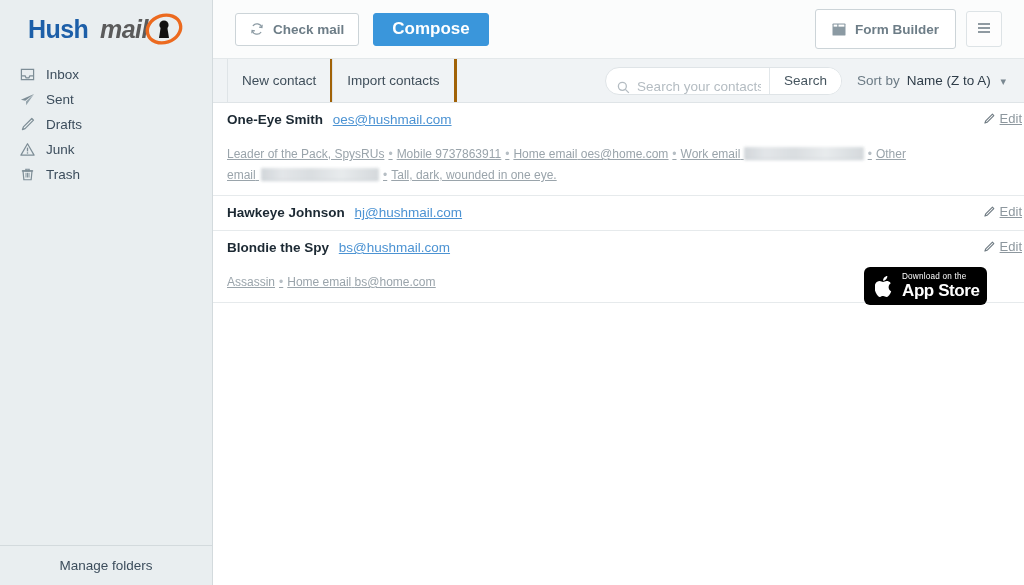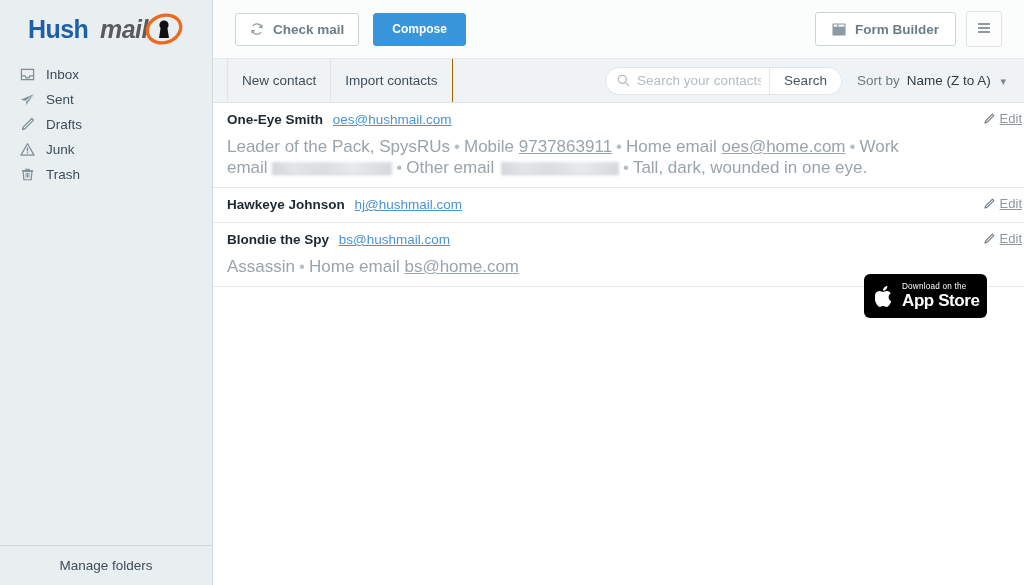--- a/index.html
+++ b/index.html
@@ -73,21 +73,21 @@
     display: inline-flex; align-items: center; justify-content: center;
   }
   .btn-outline {
     background: #ffffff; border: 1px solid #ccd4d8;
     color: #6d7d87; font-size: 13.5px; font-weight: bold;
     height: 33px; padding: 0 14px;
   }
   .btn-outline .gl { margin-right: 9px; display: inline-flex; align-items: center; color: #8b9aa3; }
   .btn-primary {
     background: #3a96db; border: 1px solid #3a96db; color: #fff;
-    font-size: 12px; font-weight: bold; height: 33px; padding: 0 18px;
+    font-size: 17px; font-weight: bold; height: 33px; padding: 0 18px;
     margin-left: 14px;
   }
   .topbar-right { margin-left: auto; display: flex; align-items: center; }
   .btn-square {
     background: #fdfdfd; border: 1px solid #dde3e6;
     width: 36px; height: 36px; margin-left: 10px;
   }
 
   .subbar {
     height: 44px;
@@ -95,36 +95,36 @@
     border-bottom: 1px solid #dfe4e7;
     display: flex; align-items: stretch;
     padding-left: 14px;
     position: relative;
   }
   .subbar-tab {
     display: flex; align-items: center;
     padding: 0 14px;
     font-size: 13.5px; color: #3f4e5a;
     border-left: 1px solid #dfe4e7;
-    border-right: 1px solid #a16207;
+    border-right: 3px solid #a16207;
     margin-right: -1px;
     cursor: pointer;
   }
   .subbar-right {
     margin-left: auto; display: flex; align-items: center; padding-right: 18px;
   }
   .search-group {
     display: flex; align-items: stretch;
     height: 28px;
     background: #ffffff;
     border: 1px solid #dfe4e7;
     border-radius: 14px;
     overflow: hidden;
   }
-  .search-field { display: flex; align-items: center; padding: 0 8px 0 11px; }
+  .search-field { display: flex; align-items: flex-end; padding: 0 8px 0 11px; }
   .search-field .sico { color: #b4bcc2; margin-right: 7px; display: flex; }
   .search-input {
     border: none; outline: none; background: transparent;
     font-size: 13.5px; color: #3f4e5a;
     font-family: "Liberation Sans", sans-serif;
     width: 124px; padding: 0;
   }
   .search-input::placeholder { color: #b4bcc2; }
   .search-btn {
     border-left: 1px solid #e2e7ea;
@@ -142,22 +142,23 @@
     position: relative;
     border-bottom: 1px solid #e6eaec;
     padding: 8px 14px 9px 14px;
   }
   .contact-head { font-size: 13.5px; line-height: 17px; }
   .contact-name { font-weight: bold; color: #1c2933; }
   .contact-email {
     color: #4c93d3; margin-left: 6px; text-decoration: underline; cursor: pointer;
   }
   .contact-details {
-    font-size: 17px; color: #9aa4ab; line-height: 21px; margin-top: 8px;
+    font-size: 12px; color: #9aa4ab; line-height: 21px; margin-top: 16px;
     max-width: 700px;
+    text-decoration: underline;
   }
   .contact-details .u { text-decoration: underline; color: #9aa4ab; cursor: pointer; }
   .sep { margin: 0 4px; color: #b6bec4; }
   .redact {
     display: inline-block; vertical-align: -2px;
     height: 13px; border-radius: 1px;
     background: linear-gradient(90deg,#cfd4d8 0%, #e2e5e8 18%, #d8dcdf 42%, #e7eaec 68%, #d2d7da 100%);
     filter: blur(1.6px);
     opacity: .95;
     border-bottom: 1px solid #bfc6cb;
@@ -169,22 +170,22 @@
     position: absolute; right: 2px; top: 8px;
     display: flex; align-items: center;
     font-size: 13px; color: #8d979e; cursor: pointer;
   }
   .edit-link .pico { margin-right: 5px; display: flex; color: #6f7b83; }
   .edit-link .etxt { text-decoration: underline; }
 
   
   .appstore {
     position: absolute;
-    left: 651px; top: 274px;
-    width: 123px; height: 44px;
+    left: 651px; top: 267px;
+    width: 123px; height: 38px;
     background: #000000;
     border-radius: 6px;
     display: flex; align-items: center;
     padding-left: 11px;
     color: #ffffff;
   }
   .appstore .apple { margin-right: 8px; display: flex; align-items: center; }
   .as-lines { display: flex; flex-direction: column; justify-content: center; line-height: 1; }
   .as-top { font-size: 8.2px; letter-spacing: .2px; margin-bottom: 1px; }
   .as-bottom { font-size: 17px; font-weight: bold; letter-spacing: -0.4px; }
@@ -284,21 +285,21 @@
           </svg>
         </span>
         <span>Check mail</span>
       </button>
 
       <button class="btn btn-primary">
         <span>Compose</span>
       </button>
 
       <div class="topbar-right">
-        <button class="btn btn-outline" style="height:34px;padding:0 16px;">
+        <button class="btn btn-outline" style="height:40px;padding:0 16px;">
           <span class="gl">
             <svg width="14" height="13" viewBox="0 0 16 15">
               <rect x="0.5" y="0.5" width="15" height="14" rx="1" fill="#8b9aa3"></rect>
               <rect x="1.8" y="1.8" width="4.2" height="2.4" fill="#ffffff"></rect>
               <rect x="7.4" y="1.8" width="6.8" height="2.4" fill="#ffffff"></rect>
             </svg>
           </span>
           <span>Form Builder</span>
         </button>
 

